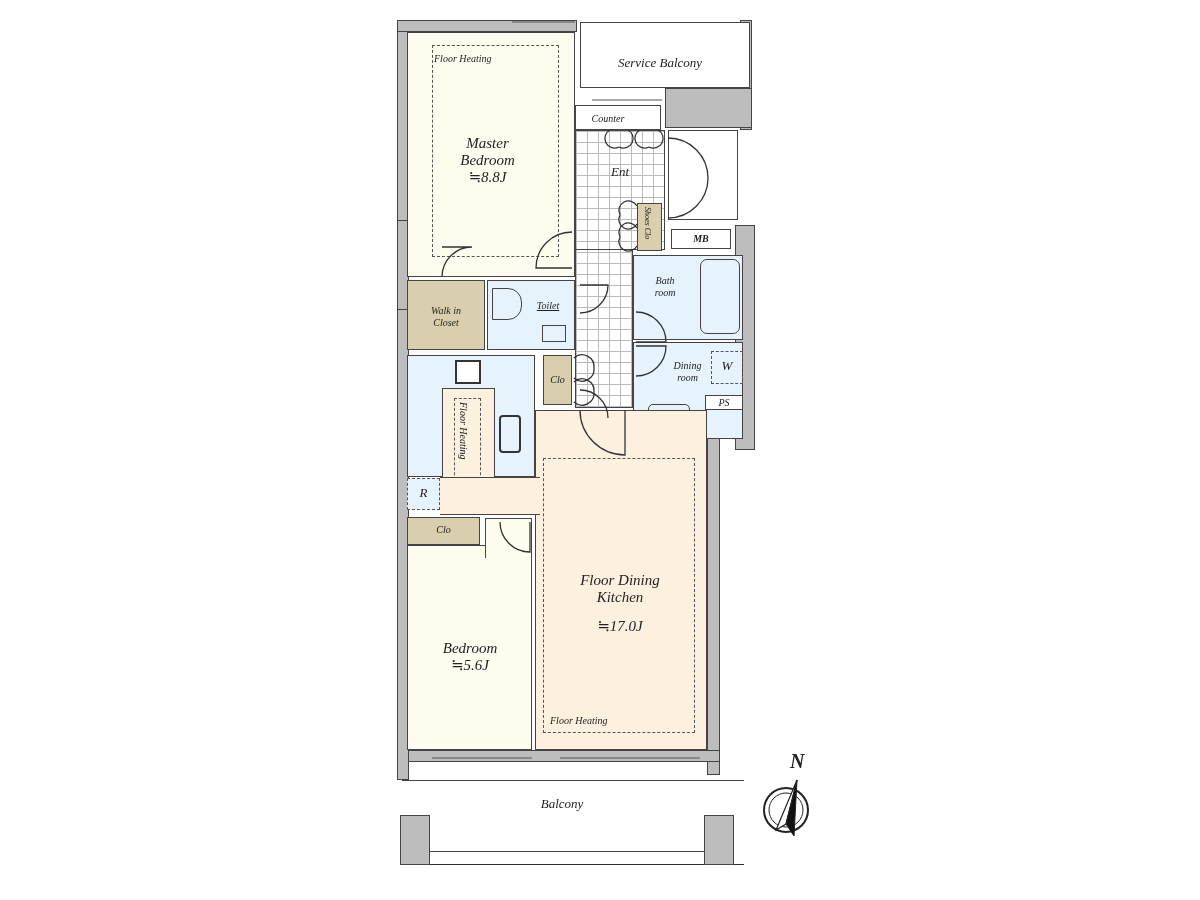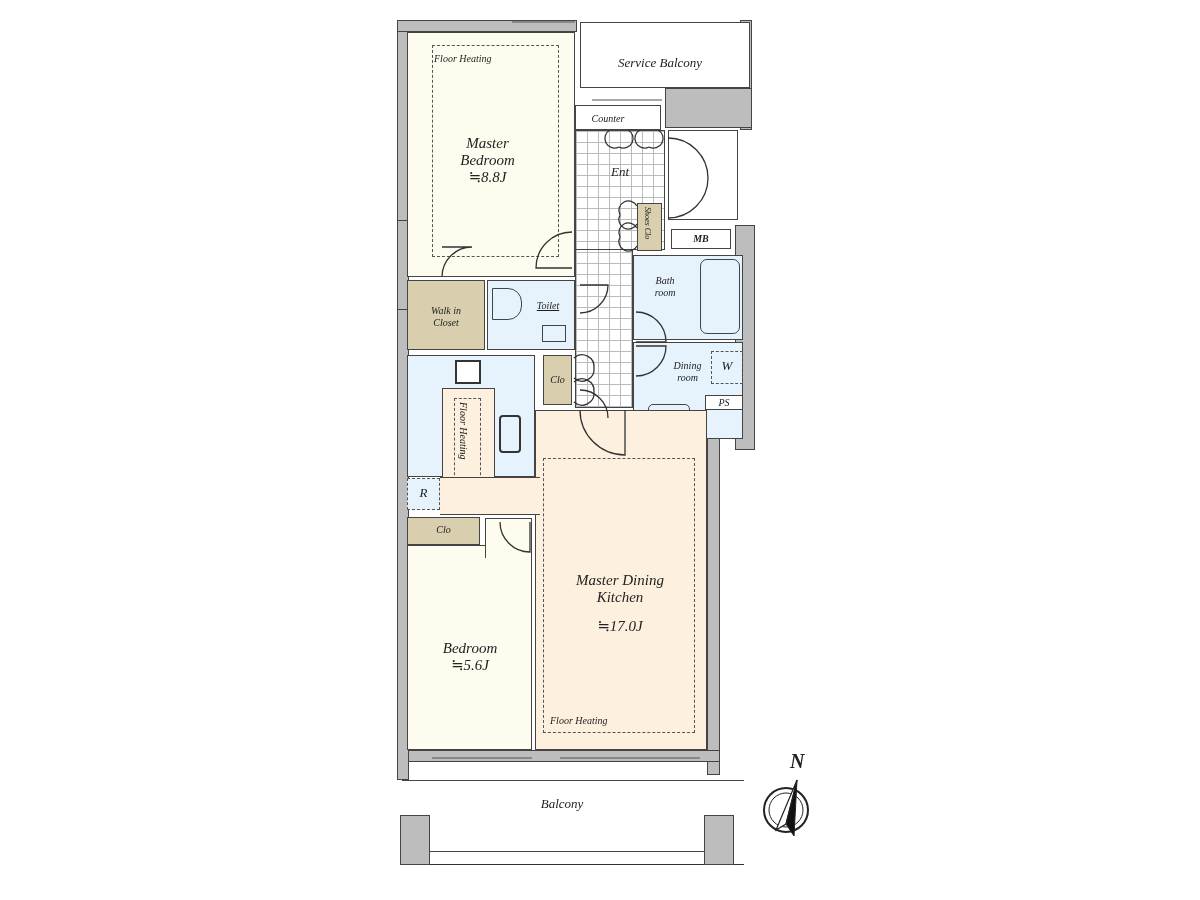--- a/index.html
+++ b/index.html
@@ -90,21 +90,21 @@
   <div class="abs" style="left:499px;top:415px;width:22px;height:38px;border:2px solid #333;border-radius:4px;"></div>
   <div class="abs dash blue" style="left:407px;top:478px;width:33px;height:32px;"></div>
   <div class="lbl lbl-md" style="left:407px;top:486px;width:33px;">R</div>
 
   <div class="abs room tan" style="left:543px;top:355px;width:29px;height:50px;"></div>
   <div class="lbl lbl-sm" style="left:543px;top:374px;width:29px;">Clo</div>
 
   <div class="abs room peach" style="left:535px;top:410px;width:172px;height:340px;"></div>
   <div class="abs room peach" style="left:440px;top:477px;width:100px;height:38px;border-left:none;border-right:none;"></div>
   <div class="abs dash" style="left:543px;top:458px;width:152px;height:275px;"></div>
-  <div class="lbl lbl-lg" style="left:560px;top:572px;width:120px;">Master Dining</div>
+  <div class="lbl lbl-lg" style="left:560px;top:572px;width:120px;">Floor Dining</div>
   <div class="lbl lbl-lg" style="left:560px;top:589px;width:120px;">Kitchen</div>
   <div class="lbl lbl-lg" style="left:560px;top:618px;width:120px;">≒17.0J</div>
   <div class="lbl lbl-sm" style="left:550px;top:715px;">Floor Heating</div>
 
   <div class="abs room tan" style="left:407px;top:517px;width:73px;height:28px;"></div>
   <div class="lbl lbl-sm" style="left:407px;top:524px;width:73px;">Clo</div>
 
   <div class="abs room cream" style="left:407px;top:545px;width:125px;height:205px;"></div>
   <div class="abs room cream" style="left:485px;top:518px;width:47px;height:40px;border-bottom:none;"></div>
   <div class="lbl lbl-lg" style="left:430px;top:640px;width:80px;">Bedroom</div>

